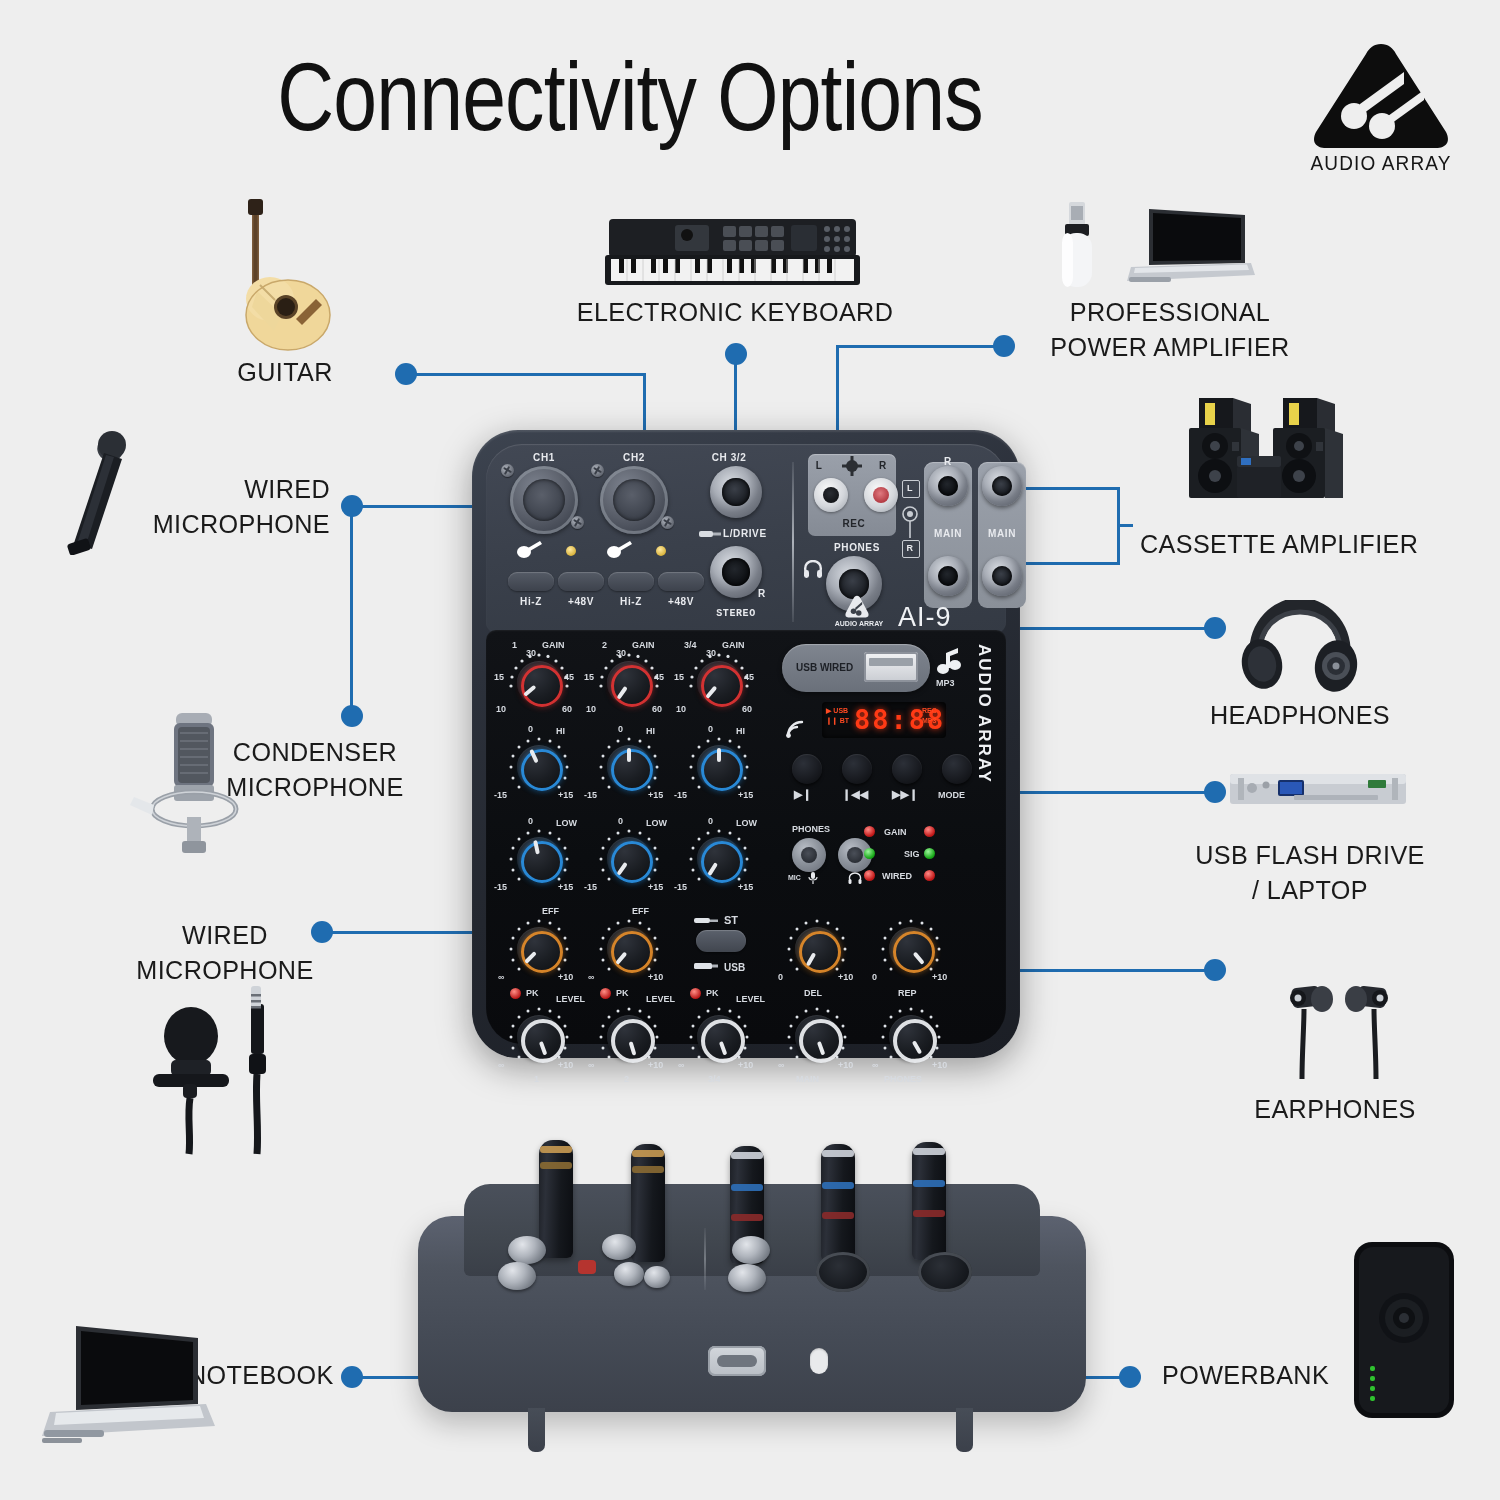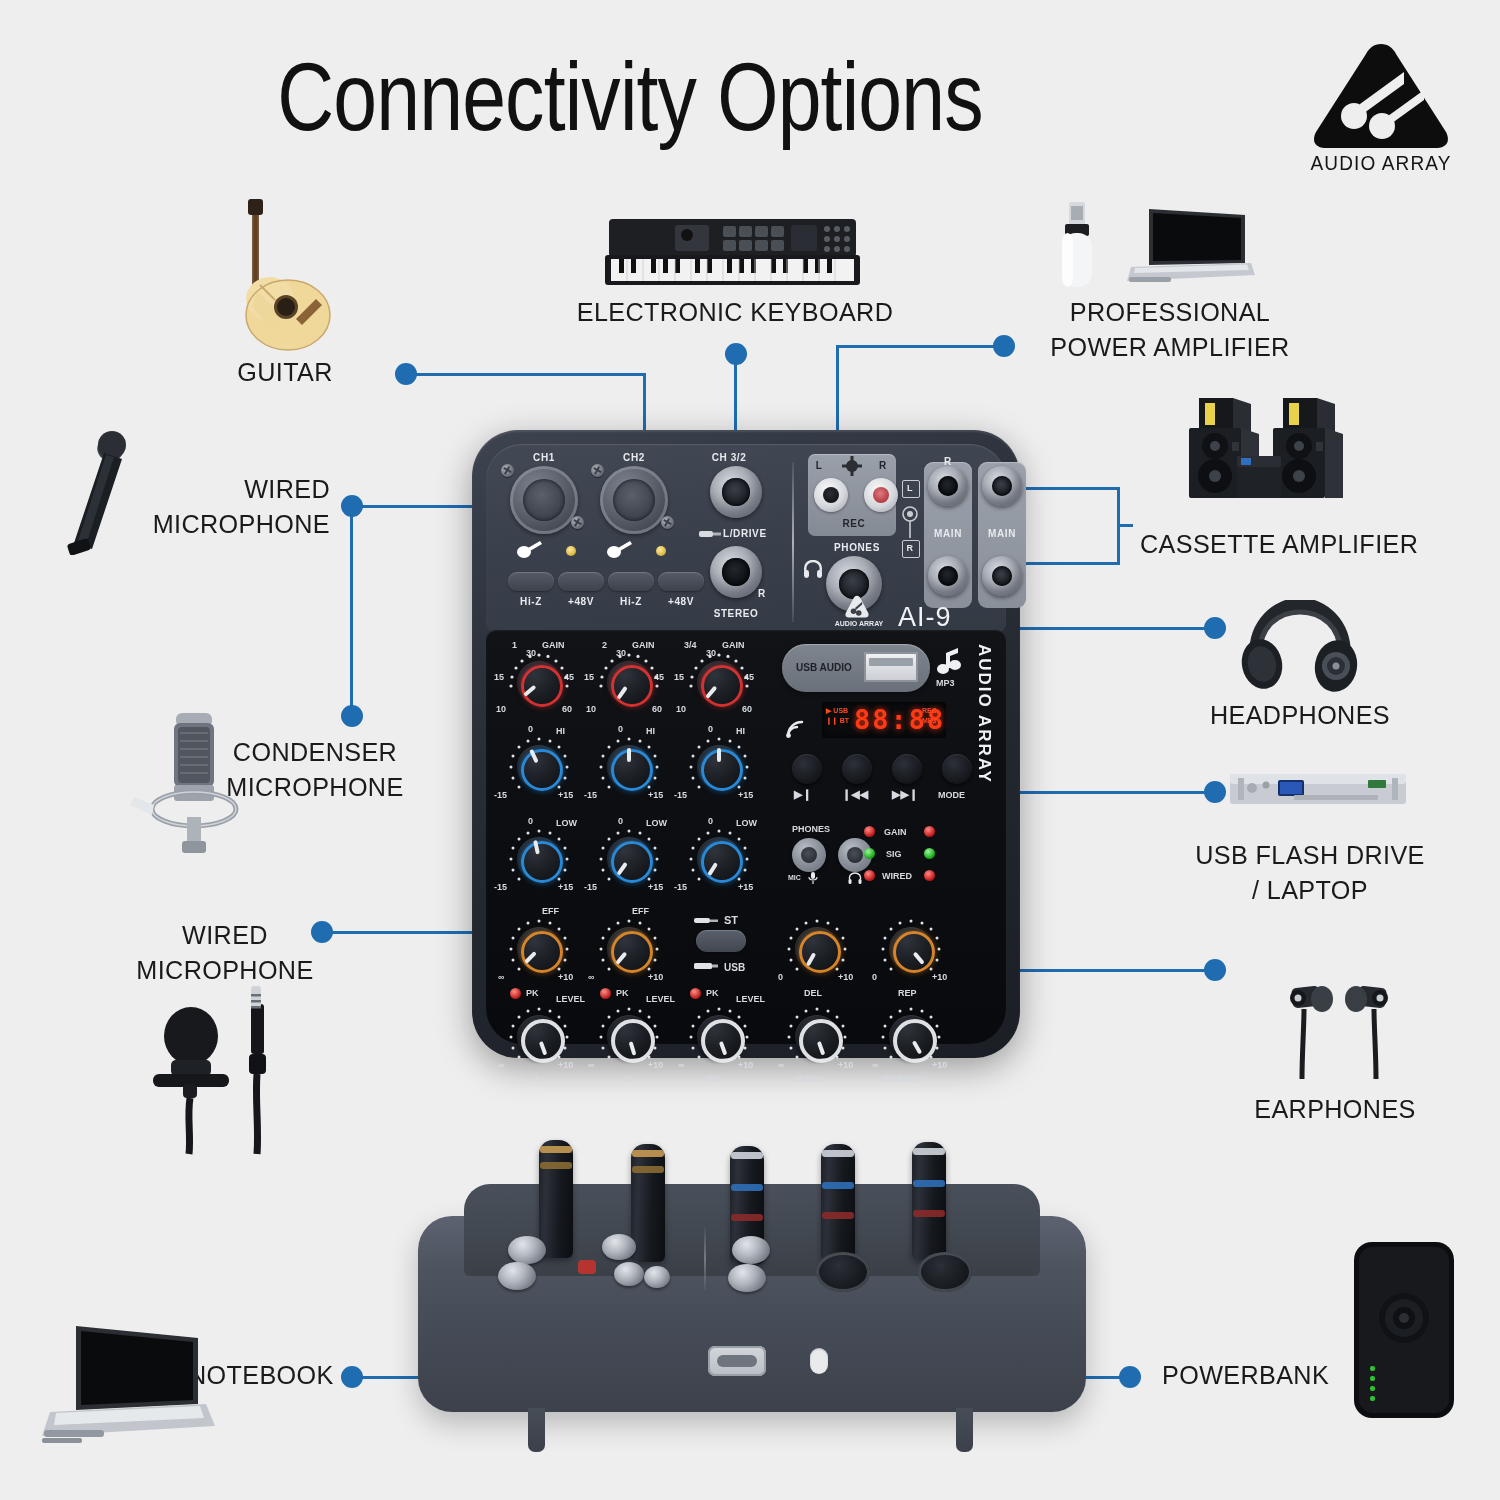--- a/index.html
+++ b/index.html
@@ -623,21 +623,21 @@
 
       <div class="trs" style="left:224px;top:22px;width:52px;height:52px;"></div>
       <svg style="position:absolute;left:213px;top:84px;" width="22" height="12" viewBox="0 0 22 12">
         <rect x="0" y="3" width="14" height="6" rx="2" fill="#d9dde2"></rect>
         <rect x="14" y="4.5" width="8" height="3" fill="#aeb3ba"></rect>
       </svg>
       <div class="mtxt" style="left:237px;top:84px;width:64px;text-align:left;">L/DRIVE</div>
 
       <div class="trs trs-blk" style="left:224px;top:102px;width:52px;height:52px;"></div>
       <div class="mtxt" style="left:268px;top:144px;width:16px;">R</div>
-      <div class="mtxt" style="left:218px;top:164px;width:64px;">STEREO</div>
+      <div class="mtxt" style="left:218px;top:164px;width:64px;font-family:Liberation Mono, monospace;">STEREO</div>
 
       <div class="divline" style="left:306px;top:18px;height:160px;"></div>
 
       <div class="rcaplate" style="left:322px;top:10px;width:88px;height:82px;"></div>
       <div class="mtxt" style="left:326px;top:16px;width:14px;color:#23262b;">L</div>
       <div class="mtxt" style="left:390px;top:16px;width:14px;color:#23262b;">R</div>
       <svg style="position:absolute;left:356px;top:12px;" width="20" height="20" viewBox="0 0 20 20">
         <circle cx="10" cy="10" r="6" fill="#2b2e33"></circle>
         <g stroke="#2b2e33" stroke-width="3">
             <line x1="10" y1="0" x2="10" y2="6"></line>
@@ -1107,21 +1107,21 @@
         <div class="knob plain">
             <div class="ring"></div>
             <div class="pointer" style="transform:rotate(160deg);"></div>
           </div>
       </div>
       <div class="kl" style="left:192px;top:430px;">∞</div>
       <div class="kl" style="left:252px;top:430px;">+10</div>
       <div class="kl" style="left:222px;top:444px;">3/4</div>
 
       <div class="usbmod" style="left:296px;top:14px;width:148px;height:48px;"></div>
-      <div class="kl" style="left:310px;top:32px;font-size:10px;color:#1d2026;">USB AUDIO</div>
+      <div class="kl" style="left:310px;top:32px;font-size:10px;color:#1d2026;">USB WIRED</div>
       <div class="usbport" style="left:378px;top:22px;width:54px;height:30px;"></div>
       <svg style="position:absolute;left:450px;top:16px;" width="26" height="34" viewBox="0 0 26 34">
         <path d="M22 2 L10 7 L10 22 L14 22 L14 10 L22 7 Z" fill="#eef0f3"></path>
         <ellipse cx="7" cy="23" rx="6" ry="5" fill="#eef0f3"></ellipse>
         <ellipse cx="19" cy="19" rx="6" ry="5" fill="#eef0f3"></ellipse>
       </svg>
       <div class="kl" style="left:450px;top:48px;font-size:9px;">MP3</div>
 
       <div class="display" style="left:336px;top:72px;width:124px;height:36px;"></div>
       <div class="segs" style="left:368px;top:74px;font-size:27px;">88:88</div>
@@ -1222,21 +1222,21 @@
           </div>
       </div>
       <div class="kl" style="left:386px;top:342px;">0</div>
       <div class="kl" style="left:446px;top:342px;">+10</div>
       <div class="kl" style="left:412px;top:358px;">REP</div>
 
       <div class="ledsm led-red" style="left:378px;top:196px;"></div>
       <div class="kl" style="left:398px;top:197px;">GAIN</div>
       <div class="ledsm led-red" style="left:438px;top:196px;"></div>
       <div class="ledsm led-grn" style="left:378px;top:218px;"></div>
-      <div class="kl" style="left:400px;top:219px;">SIG</div>
+      <div class="kl" style="left:418px;top:219px;">SIG</div>
       <div class="ledsm led-grn" style="left:438px;top:218px;"></div>
       <div class="ledsm led-red" style="left:378px;top:240px;"></div>
       <div class="kl" style="left:396px;top:241px;">WIRED</div>
       <div class="ledsm led-red" style="left:438px;top:240px;"></div>
 
       <div class="knobwrap" style="left:300px;top:376px;">
         <svg class="ticks" viewBox="0 0 62 62">
             <g fill="#dfe3e8">
               <circle cx="31" cy="3" r="1.5"></circle>
               <circle cx="42" cy="5" r="1.5"></circle>

